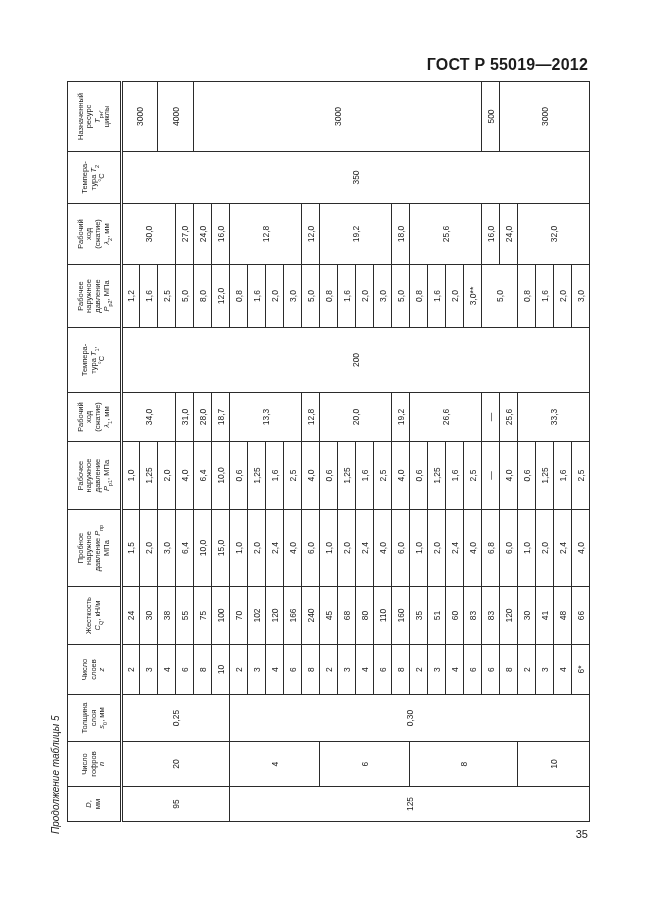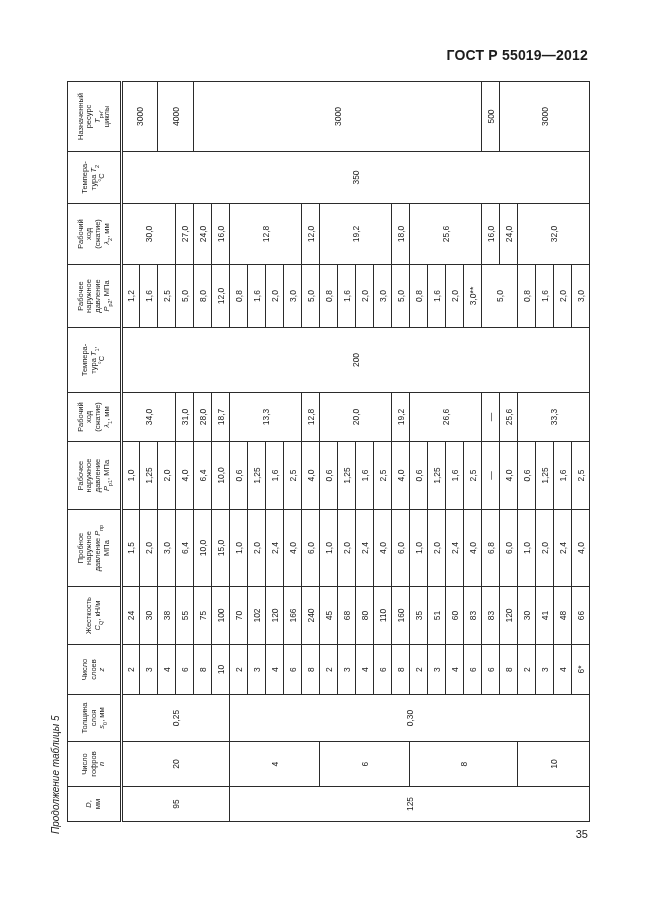--- a/index.html
+++ b/index.html
@@ -2,22 +2,22 @@
 <html><head>
 <meta charset="utf-8">
 <style>
   html,body{margin:0;padding:0;}
   body{
     width:646px;height:913px;position:relative;background:#ffffff;
     font-family:"Liberation Sans", sans-serif;color:#1c1c1c;overflow:hidden;
   }
   .page{position:absolute;left:0;top:0;width:646px;height:913px;background:#fff;}
   .doc-header{
-    position:absolute;top:47px;left:388px;width:200px;text-align:right;
-    font-weight:bold;font-size:14px;letter-spacing:.2px;white-space:nowrap;
+    position:absolute;top:56px;left:388px;width:200px;text-align:right;
+    font-weight:bold;font-size:16px;letter-spacing:.2px;white-space:nowrap;
   }
   .page-number{
     position:absolute;top:828px;left:488px;width:100px;text-align:right;font-size:11px;
   }
   
   .table-rotate-wrap{position:absolute;left:67px;top:82px;width:520px;height:740px;}
   .logical{
     position:absolute;left:0;top:0;width:740px;height:520px;
     transform:translate(0,740px) rotate(-90deg);transform-origin:0 0;
   }

